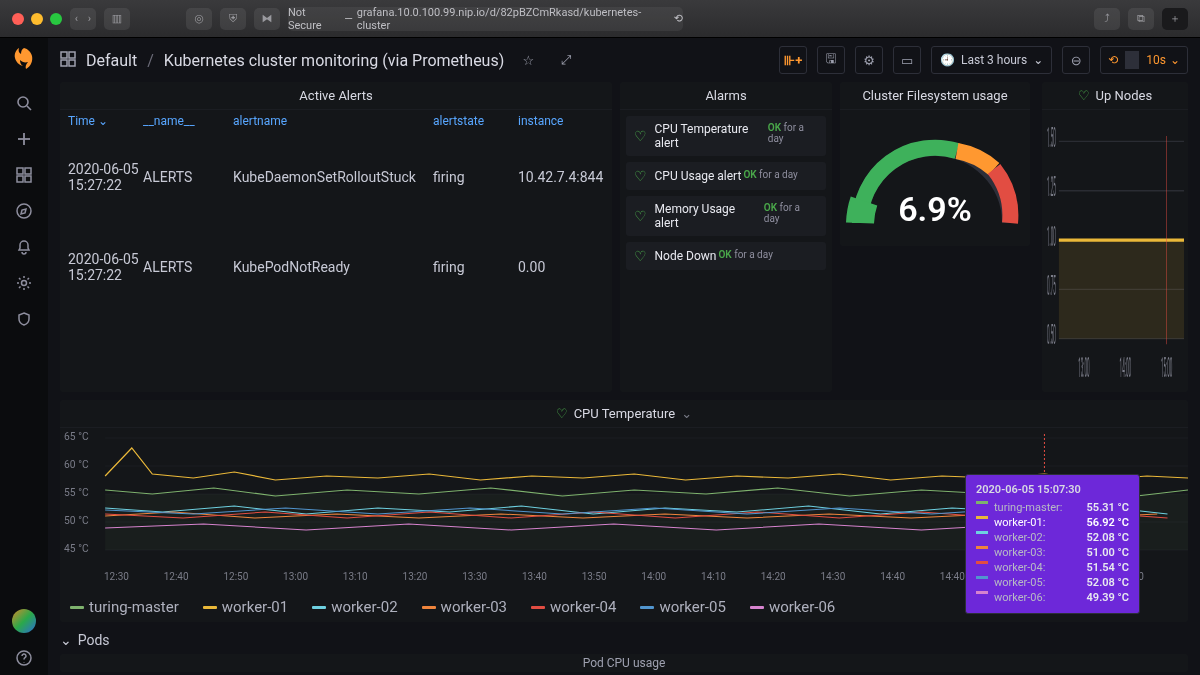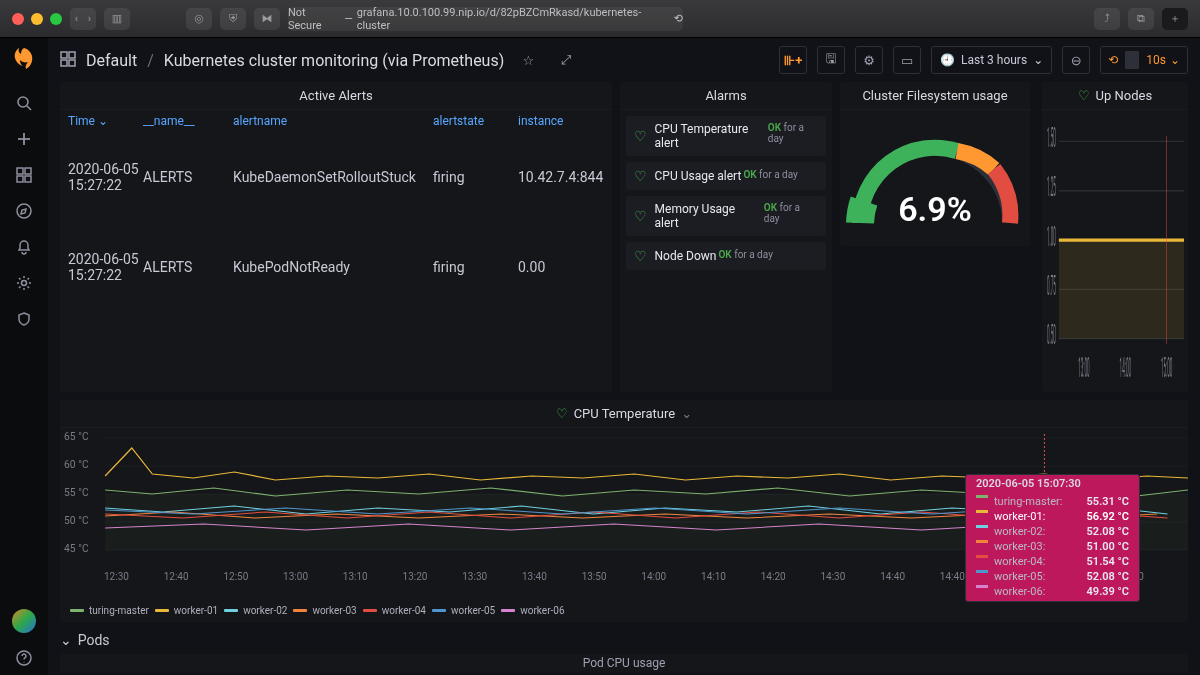--- a/index.html
+++ b/index.html
@@ -50,24 +50,24 @@
 .gauge-wrap{flex:1;display:flex;align-items:center;position:relative}
 .gauge{position:relative;width:190px;height:110px}
 .gauge svg{position:absolute;top:0;left:0}
 .gauge-val{position:absolute;width:100%;bottom:4px;text-align:center;font-size:34px;font-weight:600;color:#fff}
 .rcol{display:flex;flex-direction:row;gap:12px;flex:1}
 .p-up{flex:1}
 .upchart{flex:1;position:relative;padding:4px}
 .row2{margin-top:8px}
 .p-cpu{height:222px}
 .cpuchart{flex:1;position:relative}
-.legend{display:flex;gap:6px;padding:6px 10px;font-size:10px;color:#aeb0bd;flex-wrap:wrap}
+.legend{display:flex;gap:24px;padding:6px 10px;font-size:15px;color:#aeb0bd;flex-wrap:wrap}
 .lg{display:flex;align-items:center;gap:5px}
 .lg .sw{width:14px;height:3px;border-radius:1px}
-.tooltip{position:absolute;right:48px;top:46px;background:#be185d;border:1px solid #2d2f39;border-radius:3px;padding:2px 10px;font-size:11px;z-index:10;width:175px}
+.tooltip{position:absolute;right:48px;top:46px;background:#6d28d9;border:1px solid #2d2f39;border-radius:3px;padding:8px 10px;font-size:11px;z-index:10;width:175px}
 .tooltip .tt-time{color:#d8d9e3;margin-bottom:4px;font-weight:600}
 .tooltip .tt-row{display:flex;align-items:flex-start;gap:6px;padding:1px 0}
 .tooltip .tt-row .sw{width:12px;height:3px}
 .tooltip .tt-row .nm{flex:1;color:#b8bac5}
 .tooltip .tt-row .vl{color:#e8e9f0;font-weight:600}
 .tooltip .tt-row.hl .nm,.tooltip .tt-row.hl .vl{color:#fff}
 .sect{margin-top:10px;color:#c7c9d5;font-size:14px;display:flex;align-items:center;gap:6px;cursor:pointer}
 .bottom-hint{margin-top:6px;height:18px;background:#141619;border-radius:2px;display:flex;align-items:center;justify-content:center;color:#9ea0af;font-size:12px}
 svg{overflow:visible}
 .axislbl{fill:#7a7c88;font-size:10px}

